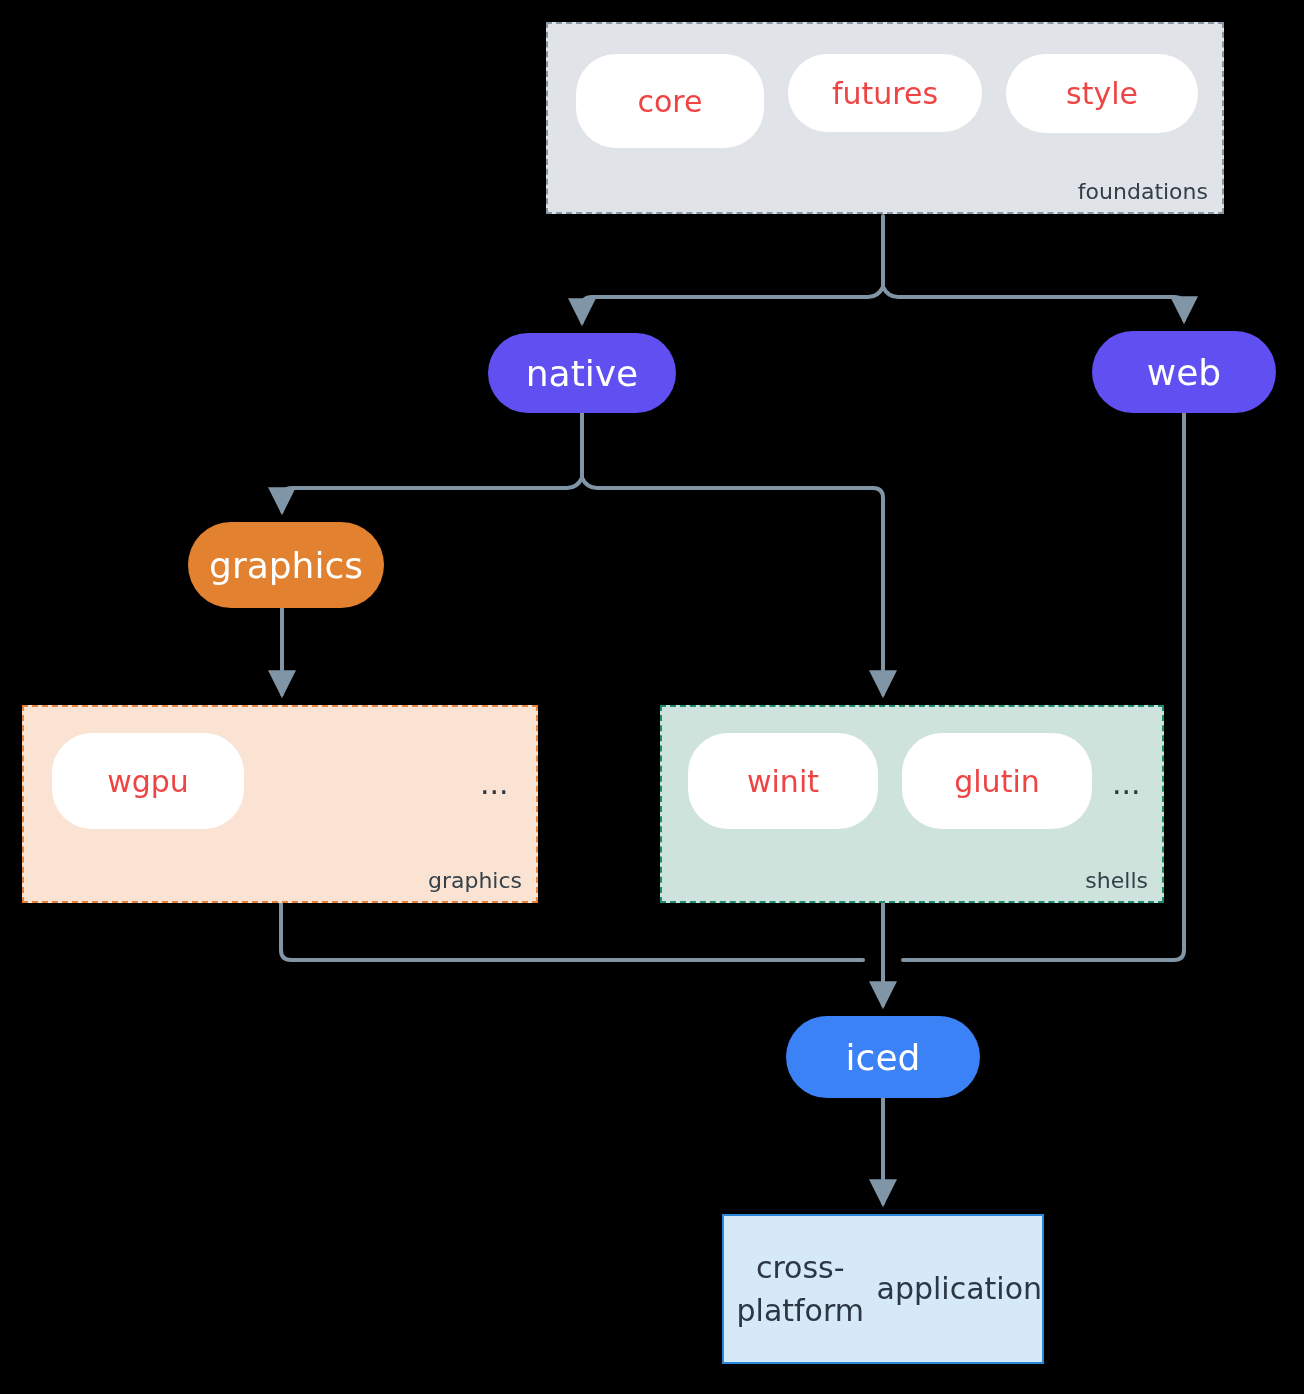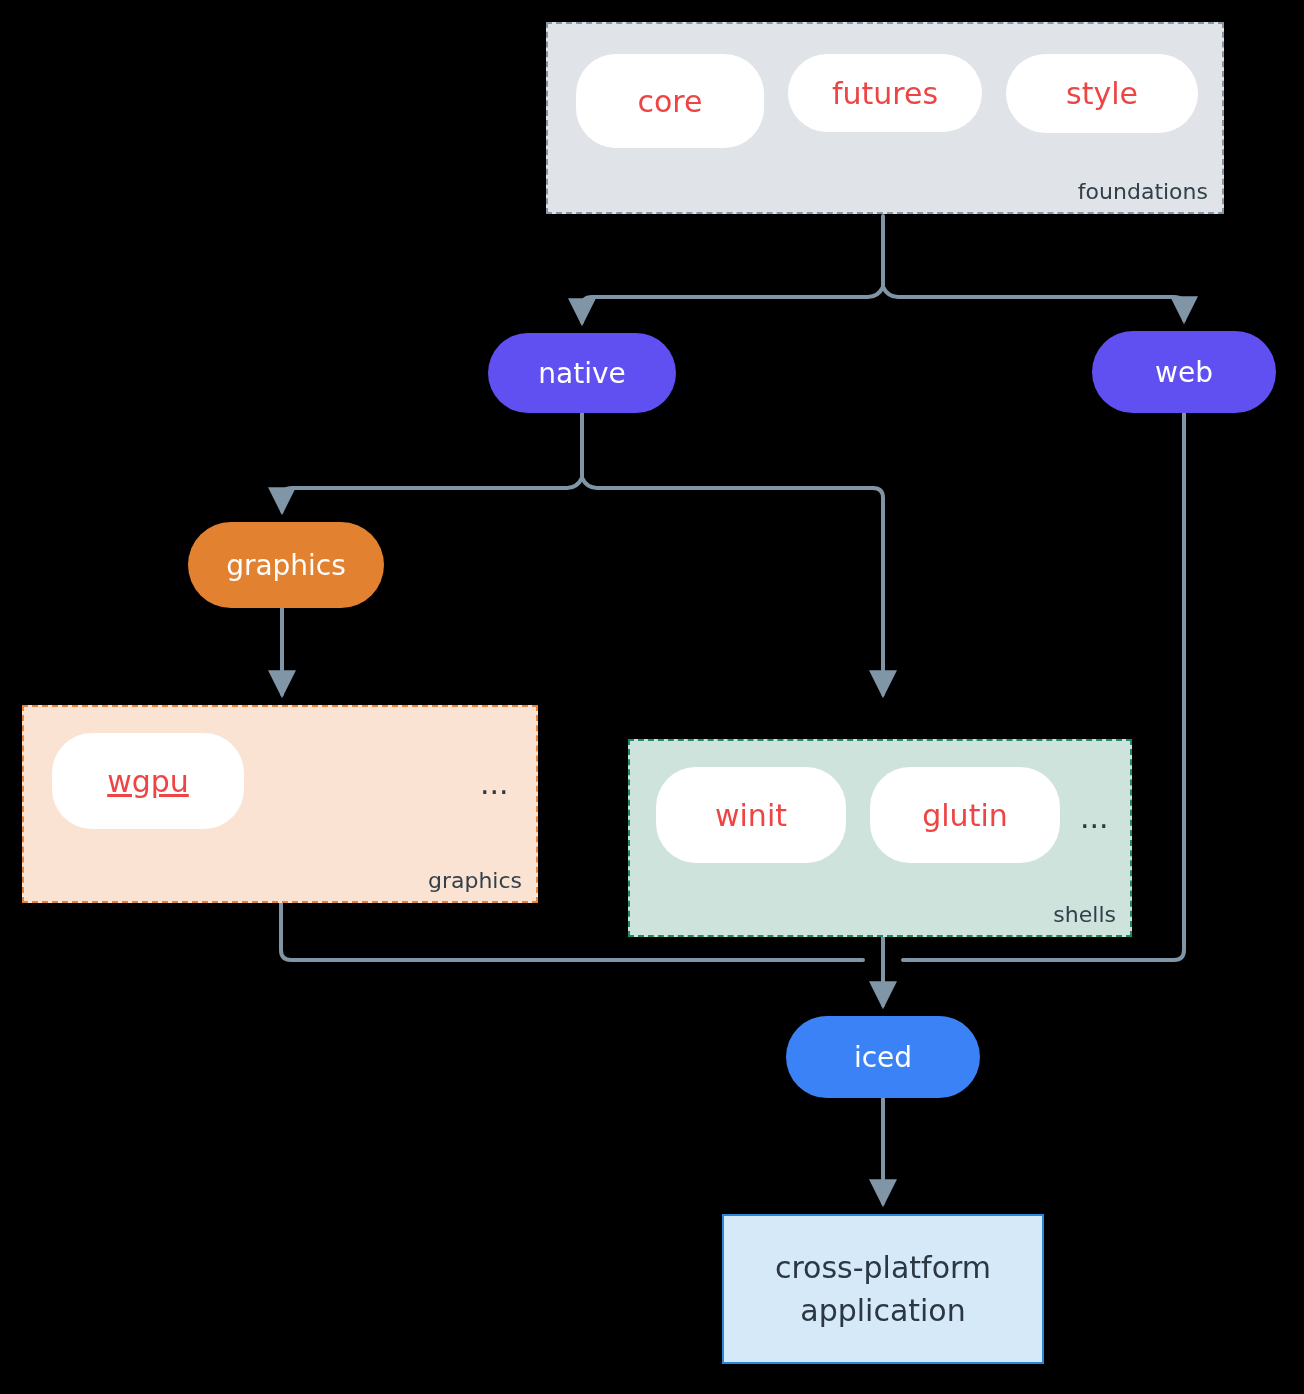--- a/index.html
+++ b/index.html
@@ -42,24 +42,23 @@
     left: 546px;  top: 22px;   width: 678px; height: 192px;
     background: #e0e4e8;
     border: 2px dashed #8895a4;
   }
   #cluster-renderers {
     left: 22px;   top: 705px;  width: 516px; height: 198px;
     background: #fae3d3;
     border: 2px dashed #e8833a;
   }
   #cluster-shells {
-    left: 628px;  top: 705px;  width: 504px; height: 198px;
+    left: 660px;  top: 705px;  width: 504px; height: 198px;
     background: #cfe3dd;
     border: 2px dashed #1f8a70;
-    margin-top: 34px;
   }
 
   
   .pill {
     position: absolute;
     background: #ffffff;
     border-radius: 40px;
     display: flex;
     align-items: center;
     justify-content: center;
@@ -68,37 +67,37 @@
     box-sizing: border-box;
   }
 
   
   .node {
     position: absolute;
     display: flex;
     align-items: center;
     justify-content: center;
     color: #ffffff;
-    font-size: 28px;
+    font-size: 36px;
     box-sizing: border-box;
     border-radius: 44px;
   }
   #node-native { left: 488px;  top: 333px;  width: 188px; height: 80px;  background: #6050f2; }
   #node-web    { left: 1092px; top: 331px;  width: 184px; height: 82px;  background: #6050f2; }
   #node-graphics { left: 188px; top: 522px; width: 196px; height: 86px;  background: #e2812f; }
   #node-iced   { left: 786px;  top: 1016px; width: 194px; height: 82px;  background: #3b82f6; }
 
   
   #node-application {
     position: absolute;
     left: 722px; top: 1214px; width: 322px; height: 150px;
     background: #d6e9f9;
     border: 2px solid #2a86d8;
     display: flex;
-    flex-direction: column;
+    flex-direction: row;
     align-items: center;
     justify-content: center;
     color: #2b3742;
     font-size: 30px;
     line-height: 1.45;
     box-sizing: border-box;
     text-align: center;
   }
 
   
@@ -156,21 +155,21 @@
     <div class="pill" style="left:240px; top:30px; width:194px; height:78px;">
       <span>futures</span>
     </div>
     <div class="pill" style="left:458px; top:30px; width:192px; height:79px;">
       <span>style</span>
     </div>
     <div class="cluster-label">foundations</div>
   </div>
 
   <div class="cluster" id="cluster-renderers">
-    <div class="pill" style="left:28px; top:26px; width:192px; height:96px;text-decoration:underline;">
+    <div class="pill" style="left:28px; top:26px; width:192px; height:96px;">
       <span>wgpu</span>
     </div>
     <div class="ellipsis" style="left:456px; top:62px;">...</div>
     <div class="cluster-label">graphics</div>
   </div>
 
   <div class="cluster" id="cluster-shells">
     <div class="pill" style="left:26px; top:26px; width:190px; height:96px;">
       <span>winit</span>
     </div>

